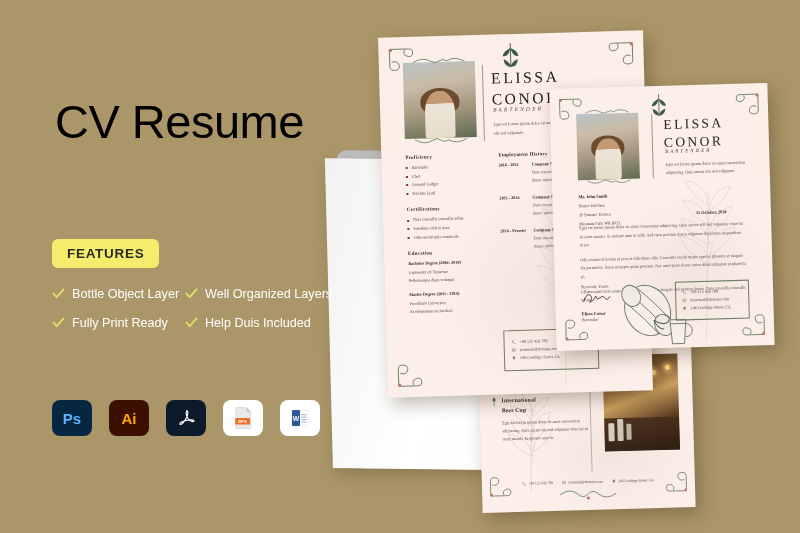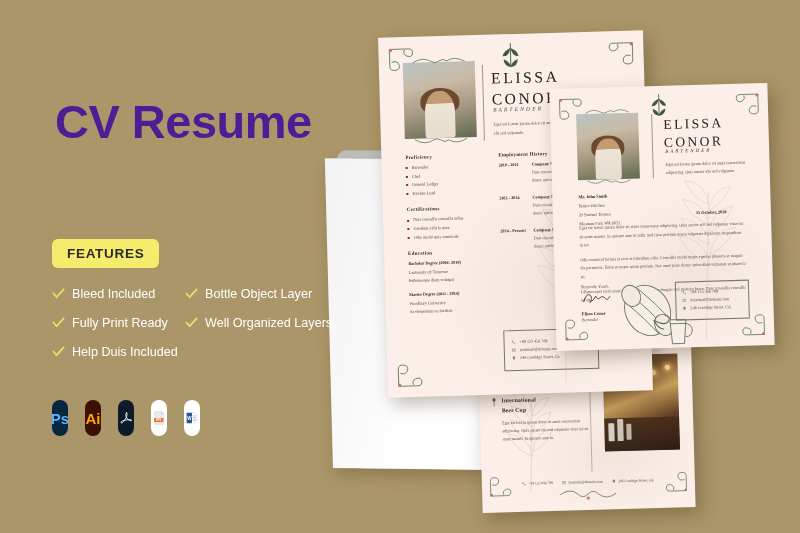--- a/index.html
+++ b/index.html
@@ -9,23 +9,23 @@
     font-family:"Liberation Sans", sans-serif;
     position:relative;
   }
 
   
   .left-panel { position:absolute; left:0; top:0; width:360px; height:533px; }
 
   .promo-title {
     position:absolute; left:55px; top:97px;
     width:300px;
-    color:#4c1d95;
+    color:#000000;
     font-size:47px;
-    font-weight:bold;
+    font-weight:normal;
     line-height:1.06;
     letter-spacing:-0.5px;
   }
 
   .features-badge {
     position:absolute; left:52px; top:239px;
     background:#f5ec6e;
     color:#2b2b22;
     font-size:13.5px;
     font-weight:bold;
@@ -53,21 +53,21 @@
     font-size:12.6px;
     font-weight:500;
     white-space:nowrap;
   }
 
   .app-icons {
     position:absolute; left:52px; top:400px;
     display:flex; gap:17px;
   }
   .app-icon {
-    width:16px; height:36px;
+    width:40px; height:36px;
     border-radius:8px;
     display:flex; align-items:center; justify-content:center;
     font-size:15px; font-weight:bold;
     position:relative;
     overflow:hidden;
   }
   .icon-ps { background:#07263f; color:#5cb4ff; font-family:"Liberation Sans",sans-serif; }
   .icon-ai { background:#3b1000; color:#ffa400; }
   .icon-pdf { background:#0c1a2c; }
   .icon-eps { background:#ffffff; }
@@ -789,39 +789,33 @@
     <span>CV Resume</span><br>
   </div>
 
   <div class="features-badge">FEATURES</div>
 
   <div class="features-grid">
     <div class="feature-item">
       <svg class="check-icon" viewBox="0 0 14 14">
           <path d="M1.5 7 L5 11 L12.5 2.5" fill="none" stroke="#e3dd6a" stroke-width="2" stroke-linecap="round" stroke-linejoin="round"></path>
         </svg>
-      <span class="feature-label">Bleed Included</span>
+      <span class="feature-label">Bottle Object Layer</span>
     </div>
     <div class="feature-item">
       <svg class="check-icon" viewBox="0 0 14 14">
           <path d="M1.5 7 L5 11 L12.5 2.5" fill="none" stroke="#e3dd6a" stroke-width="2" stroke-linecap="round" stroke-linejoin="round"></path>
         </svg>
-      <span class="feature-label">Bottle Object Layer</span>
+      <span class="feature-label">Well Organized Layers</span>
     </div>
     <div class="feature-item">
       <svg class="check-icon" viewBox="0 0 14 14">
           <path d="M1.5 7 L5 11 L12.5 2.5" fill="none" stroke="#e3dd6a" stroke-width="2" stroke-linecap="round" stroke-linejoin="round"></path>
         </svg>
       <span class="feature-label">Fully Print Ready</span>
-    </div>
-    <div class="feature-item">
-      <svg class="check-icon" viewBox="0 0 14 14">
-          <path d="M1.5 7 L5 11 L12.5 2.5" fill="none" stroke="#e3dd6a" stroke-width="2" stroke-linecap="round" stroke-linejoin="round"></path>
-        </svg>
-      <span class="feature-label">Well Organized Layers</span>
     </div>
     <div class="feature-item">
       <svg class="check-icon" viewBox="0 0 14 14">
           <path d="M1.5 7 L5 11 L12.5 2.5" fill="none" stroke="#e3dd6a" stroke-width="2" stroke-linecap="round" stroke-linejoin="round"></path>
         </svg>
       <span class="feature-label">Help Duis Included</span>
     </div>
   </div>
 
   <div class="app-icons">

